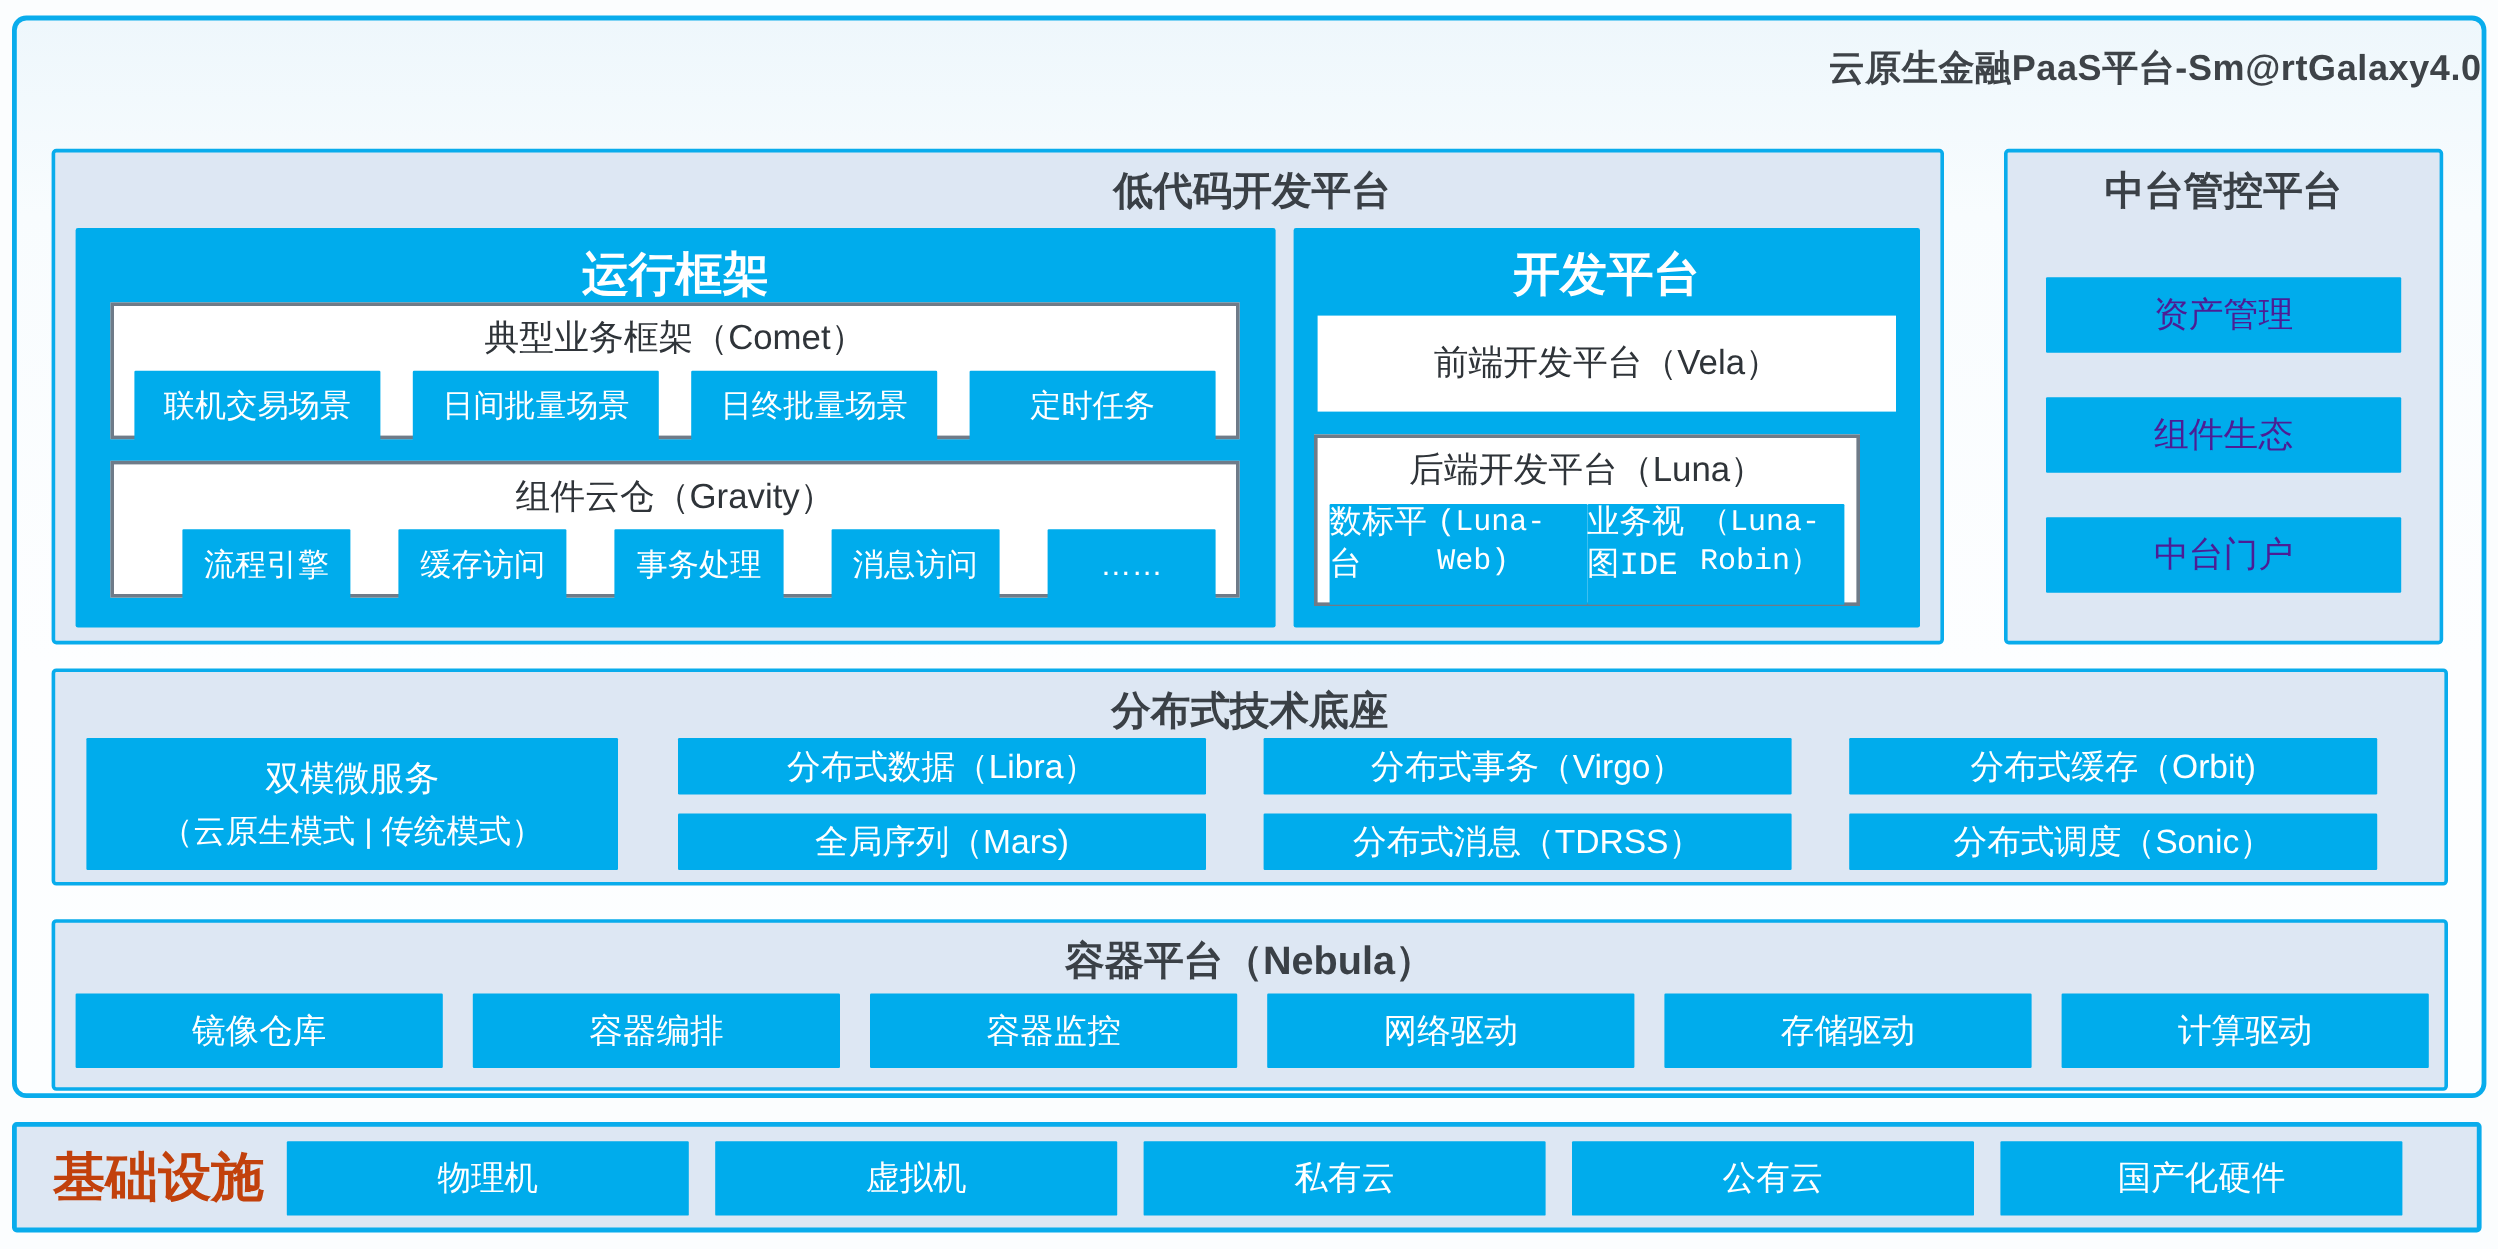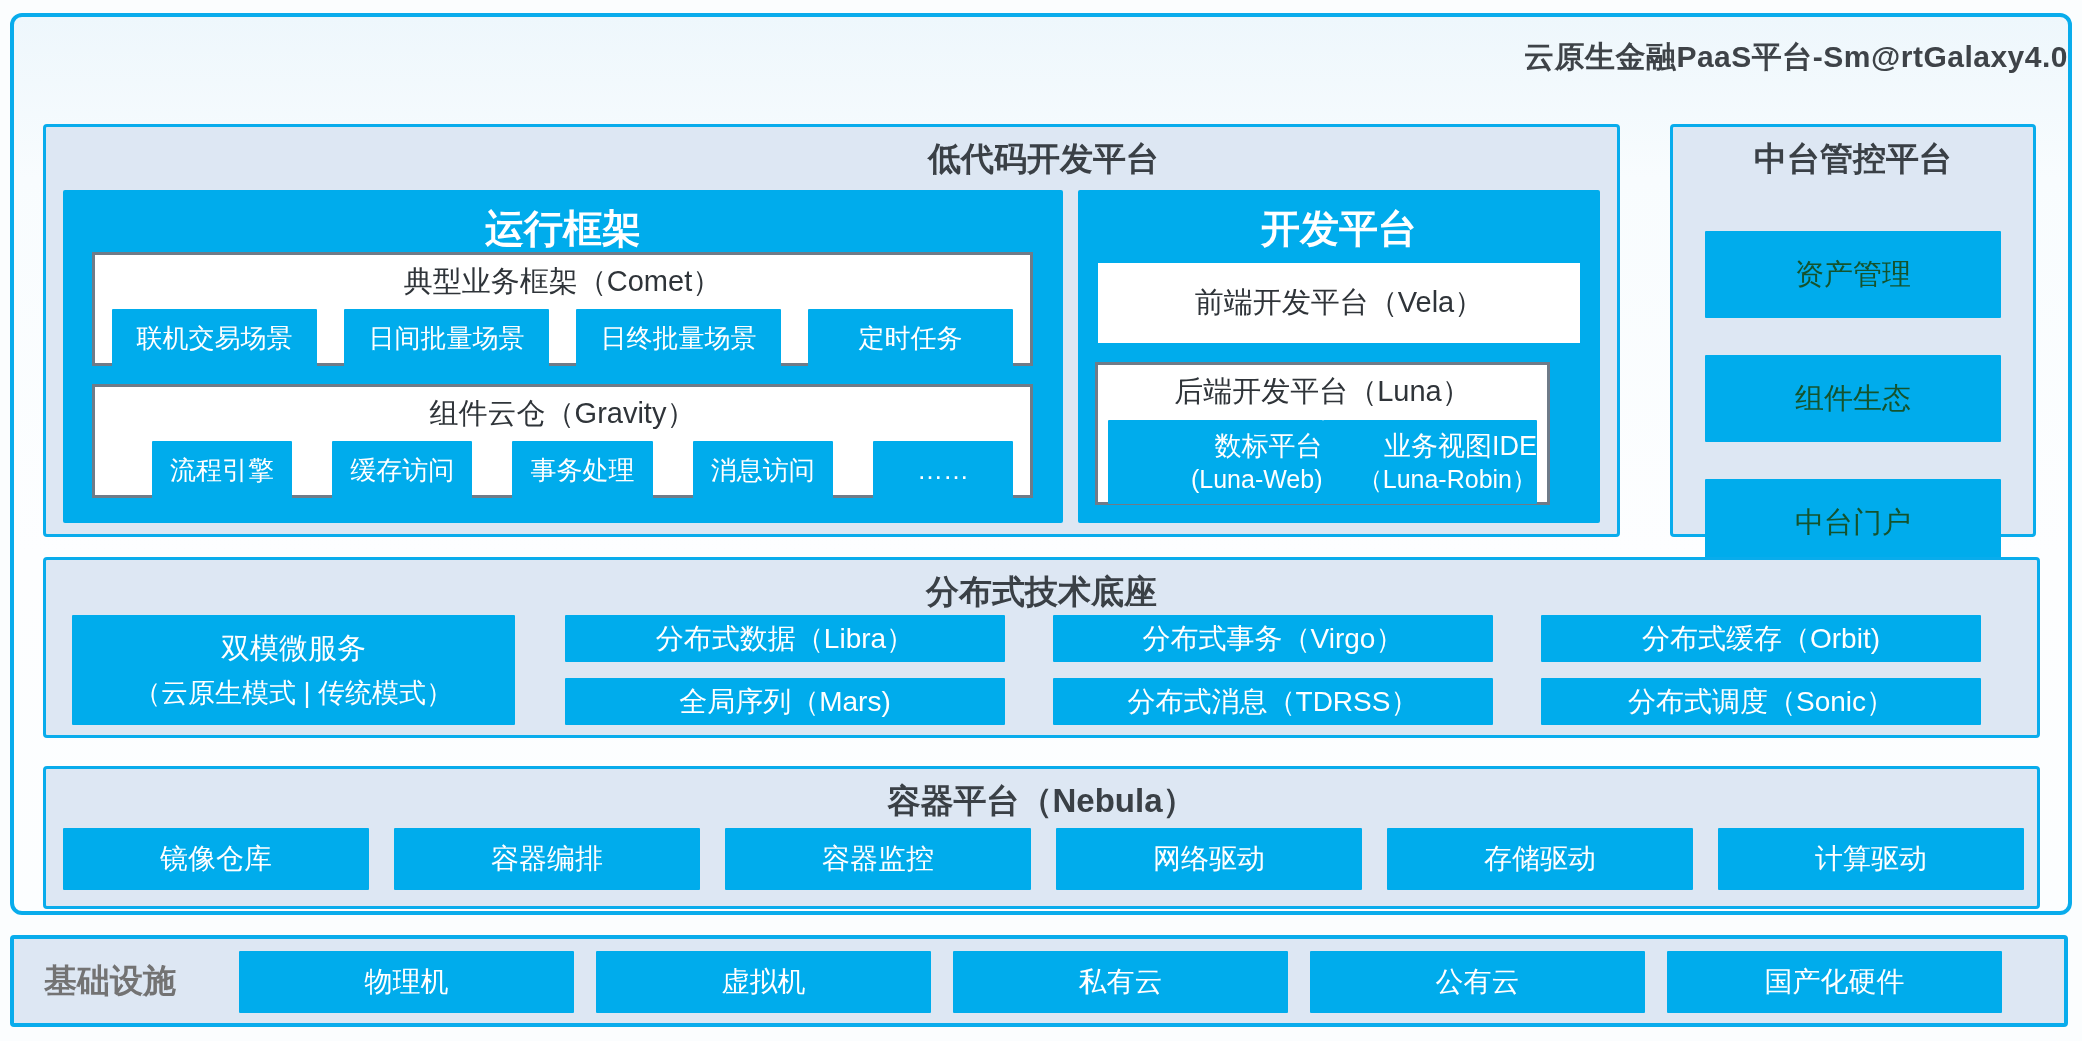--- a/index.html
+++ b/index.html
@@ -64,33 +64,33 @@
   
   #box-vela{
     position:absolute;left:20px;top:73px;width:482px;height:80px;background:#ffffff;
     display:flex;align-items:center;justify-content:center;
     font-size:29px;font-weight:500;color:#2F3439;
   }
   #box-luna{left:17px;top:172px;width:455px;height:143px;}
   .luna-row{display:flex;justify-content:space-between;padding:8px 10px 0 10px;}
   .luna-chip{
     box-sizing:border-box;width:226px;height:84px;background:#00ACEC;color:#ffffff;
-    display:flex;flex-direction:column;align-items:flex-end;justify-content:center;
-    border-radius:1px;line-height:1.28;
+    display:flex;flex-direction:row;align-items:flex-start;justify-content:center;
+    border-radius:1px;line-height:1.28;font-family:Liberation Mono, monospace;
   }
   .luna-chip .l1{font-size:27px;}
   .luna-chip .l2{font-size:25px;}
 
   
   .mid-buttons{
     position:absolute;left:32px;right:32px;top:104px;
     display:flex;flex-direction:column;gap:37px;
   }
   .mid-btn{
-    height:87px;background:#00ACEC;color:#14532d;font-size:29px;
+    height:63px;background:#00ACEC;color:#4c1d95;font-size:29px;
     display:flex;align-items:center;justify-content:center;border-radius:1px;
   }
 
   
   #dual-block{
     position:absolute;left:26px;top:55px;width:443px;height:110px;background:#00ACEC;
     display:flex;flex-direction:column;align-items:center;justify-content:center;
     color:#ffffff;gap:6px;border-radius:1px;
   }
   #dual-block .l1{font-size:29px;}
@@ -107,21 +107,21 @@
   
   .container-row{position:absolute;left:17px;top:59px;display:flex;gap:25px;}
   .container-btn{
     width:306px;height:62px;background:#00ACEC;color:#ffffff;font-size:28px;
     display:flex;align-items:center;justify-content:center;border-radius:1px;
   }
 
   
   .infra-label{
     position:absolute;left:30px;top:0;height:84px;display:flex;align-items:center;
-    font-size:33px;font-weight:700;color:#737373;
+    font-size:44px;font-weight:700;color:#c2410c;
   }
   .infra-row{position:absolute;left:225px;top:12px;display:flex;gap:22px;}
   .infra-btn{
     width:335px;height:62px;background:#00ACEC;color:#ffffff;font-size:28px;
     display:flex;align-items:center;justify-content:center;border-radius:1px;
   }
 </style>
 </head>
 <body>
 

